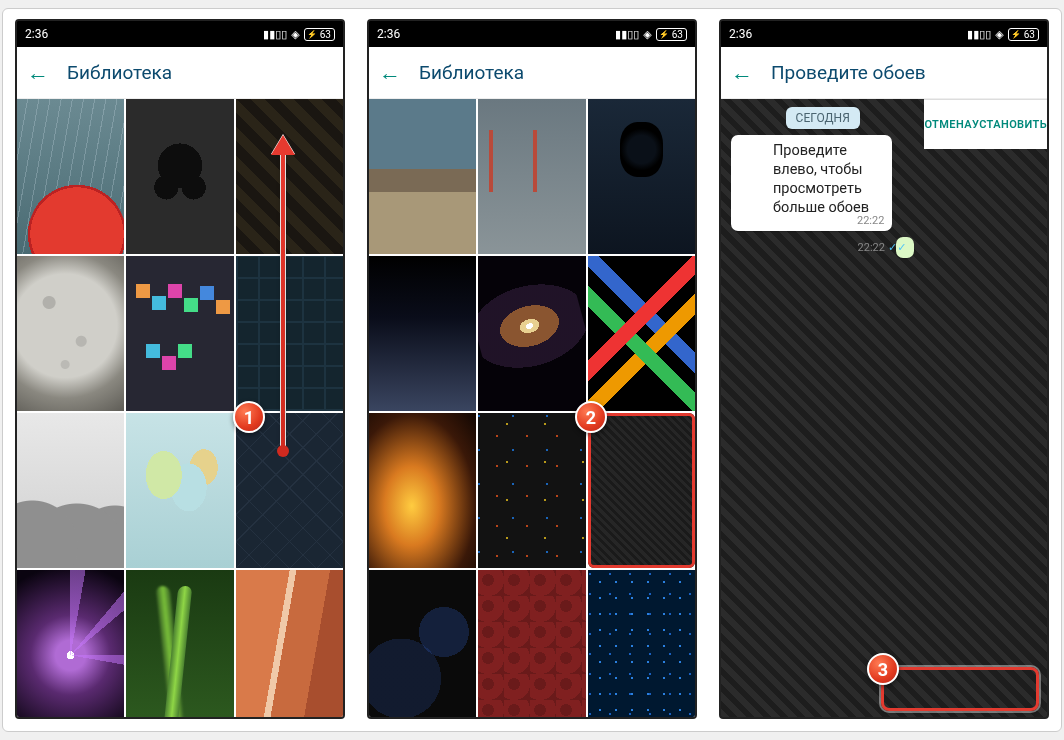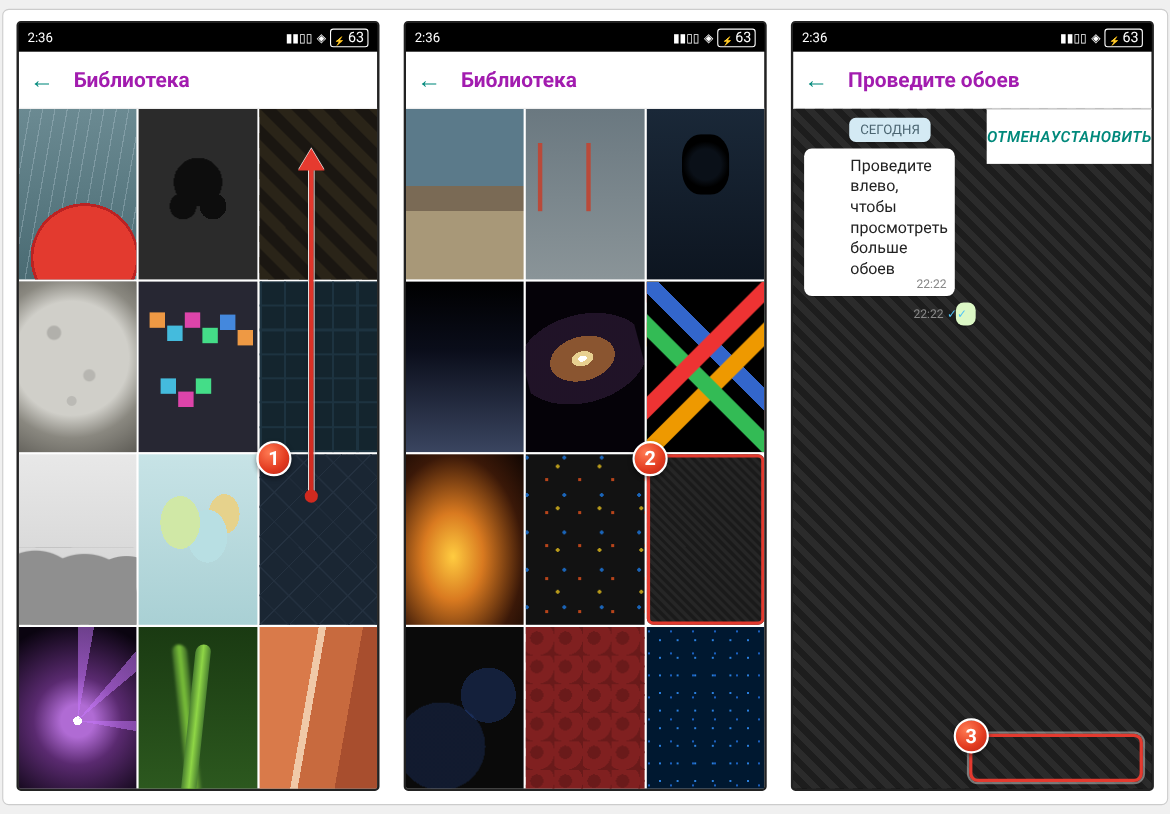--- a/index.html
+++ b/index.html
@@ -42,39 +42,39 @@
     display: flex;
     align-items: center;
     padding: 0 8px;
     font-size: 12px;
     justify-content: space-between;
   }
   .statusbar .right { display:flex; align-items:center; gap:4px; }
   .statusbar .batt {
     border: 1px solid #fff;
     border-radius: 3px;
-    font-size: 13px;
+    font-size: 10px;
     padding: 0 3px;
-    display:flex; align-items:flex-end; gap:2px;
+    display:flex; align-items:center; gap:2px;
   }
   .statusbar .batt::before { content:"⚡"; font-size:8px; }
   .sig-icon, .wifi-icon { font-size:11px; }
 
   
   .appbar {
     height: 52px;
     background: #fff;
     display:flex;
     align-items:center;
     padding: 0 10px;
     gap: 18px;
     border-bottom: 1px solid #eee;
   }
   .back-arrow { color:#00897b; font-size:22px; font-weight:500; }
-  .appbar-title { font-size:19px; color:#a21caf; font-weight:700; }
+  .appbar-title { font-size:19px; color:#0c4a6e; font-weight:400; }
 
   
   .grid {
     flex:1;
     display:grid;
     grid-template-columns: repeat(3, 1fr);
     grid-auto-rows: 155px;
     gap:2px;
     background:#fff;
     overflow:hidden;
@@ -219,21 +219,21 @@
     box-shadow: 0 1px 1px rgba(0,0,0,.2);
   }
   .bubble .time { position:absolute; right:8px; bottom:3px; font-size:11px; color:#888; display:flex; gap:3px;}
   .bubble .ticks { color:#4fc3f7; }
   .bubble.in { background:#fff; align-self:flex-start; margin-right:auto;padding-left:42px;}
   .bubble.out { background:#dcf8c6; align-self:flex-end; margin-left:auto;}
   .btn-row {
     height:50px; background:#fff; display:flex; border-top:1px solid #ddd;
   }
   .btn-row .btn { flex:1; display:flex; align-items:center; justify-content:center;
-    font-size:14px; font-weight:600; color:#00897b; letter-spacing:.4px;font-style:italic; }
+    font-size:11px; font-weight:600; color:#00897b; letter-spacing:.4px; }
   .set-highlight {
     position:absolute; right:8px; bottom:6px; width:158px; height:44px;
     border:3px solid #e33a2f; border-radius:8px; pointer-events:none;
     box-shadow: 0 0 0 2px rgba(255,255,255,.4), 0 2px 4px rgba(0,0,0,.3);
   }
 
   
   .swipe-arrow {
     position:absolute; left:264px; top:120px; width:4px; height:310px;
     background: linear-gradient(#e63a2f,#d02a1f);

